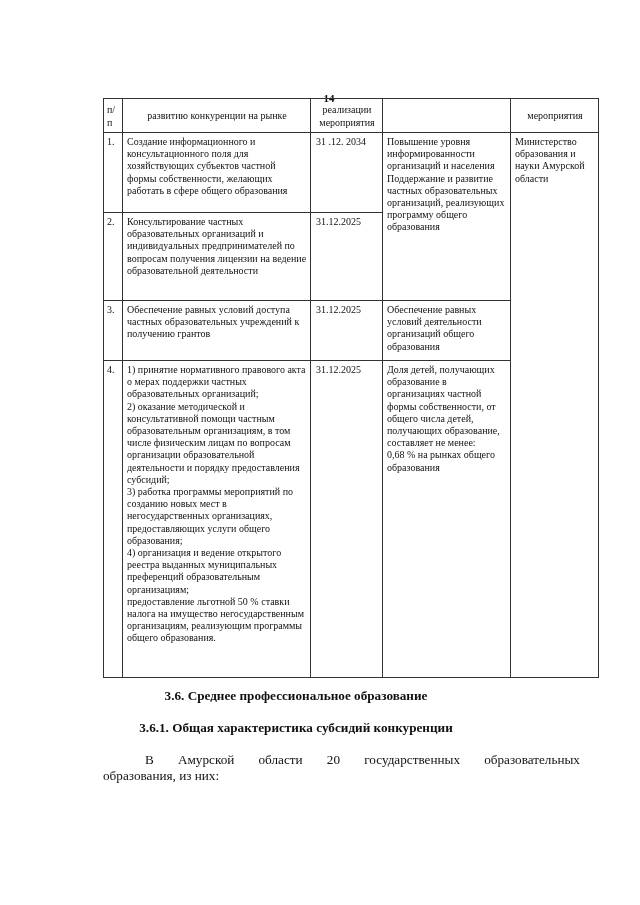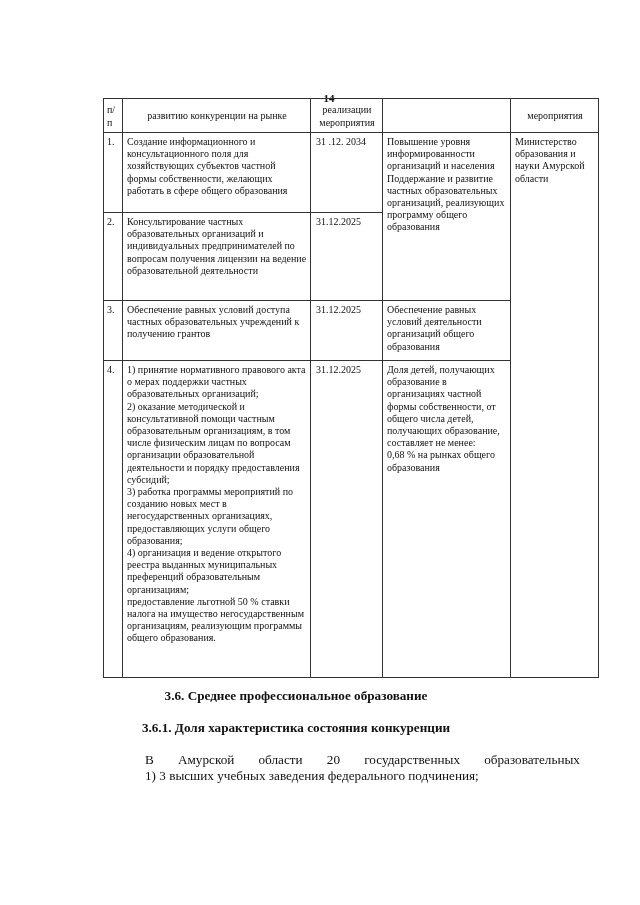--- a/index.html
+++ b/index.html
@@ -74,25 +74,25 @@
     <td class="d">31.12.2025</td>
     <td>
       <span class="cell-line">Доля детей, получающих образование в организациях частной формы собственности, от общего числа детей, получающих образование, составляет не менее:</span>
       <span class="cell-line">0,68 % на рынках общего образования</span>
     </td>
   </tr>
 </tbody>
   </table>
 
 <div class="h2" style="top:688px">3.6. Среднее профессиональное образование</div>
-<div class="h2" style="top:720px">3.6.1. Доля характеристика состояния конкуренции</div>
+<div class="h2" style="top:720px">3.6.1. Общая характеристика субсидий конкуренции</div>
 
 <div class="para" style="top:752px">
   <div class="justify-line" style="padding-left:42px">
     <span>В</span>
     <span>Амурской</span>
     <span>области</span>
     <span>20</span>
     <span>государственных</span>
     <span>образовательных</span>
   </div>
-  <div style="padding-left:42px">1) 3 высших учебных заведения федерального подчинения;</div>
+  <div>образования, из них:</div>
 </div>
 
 </body></html>

